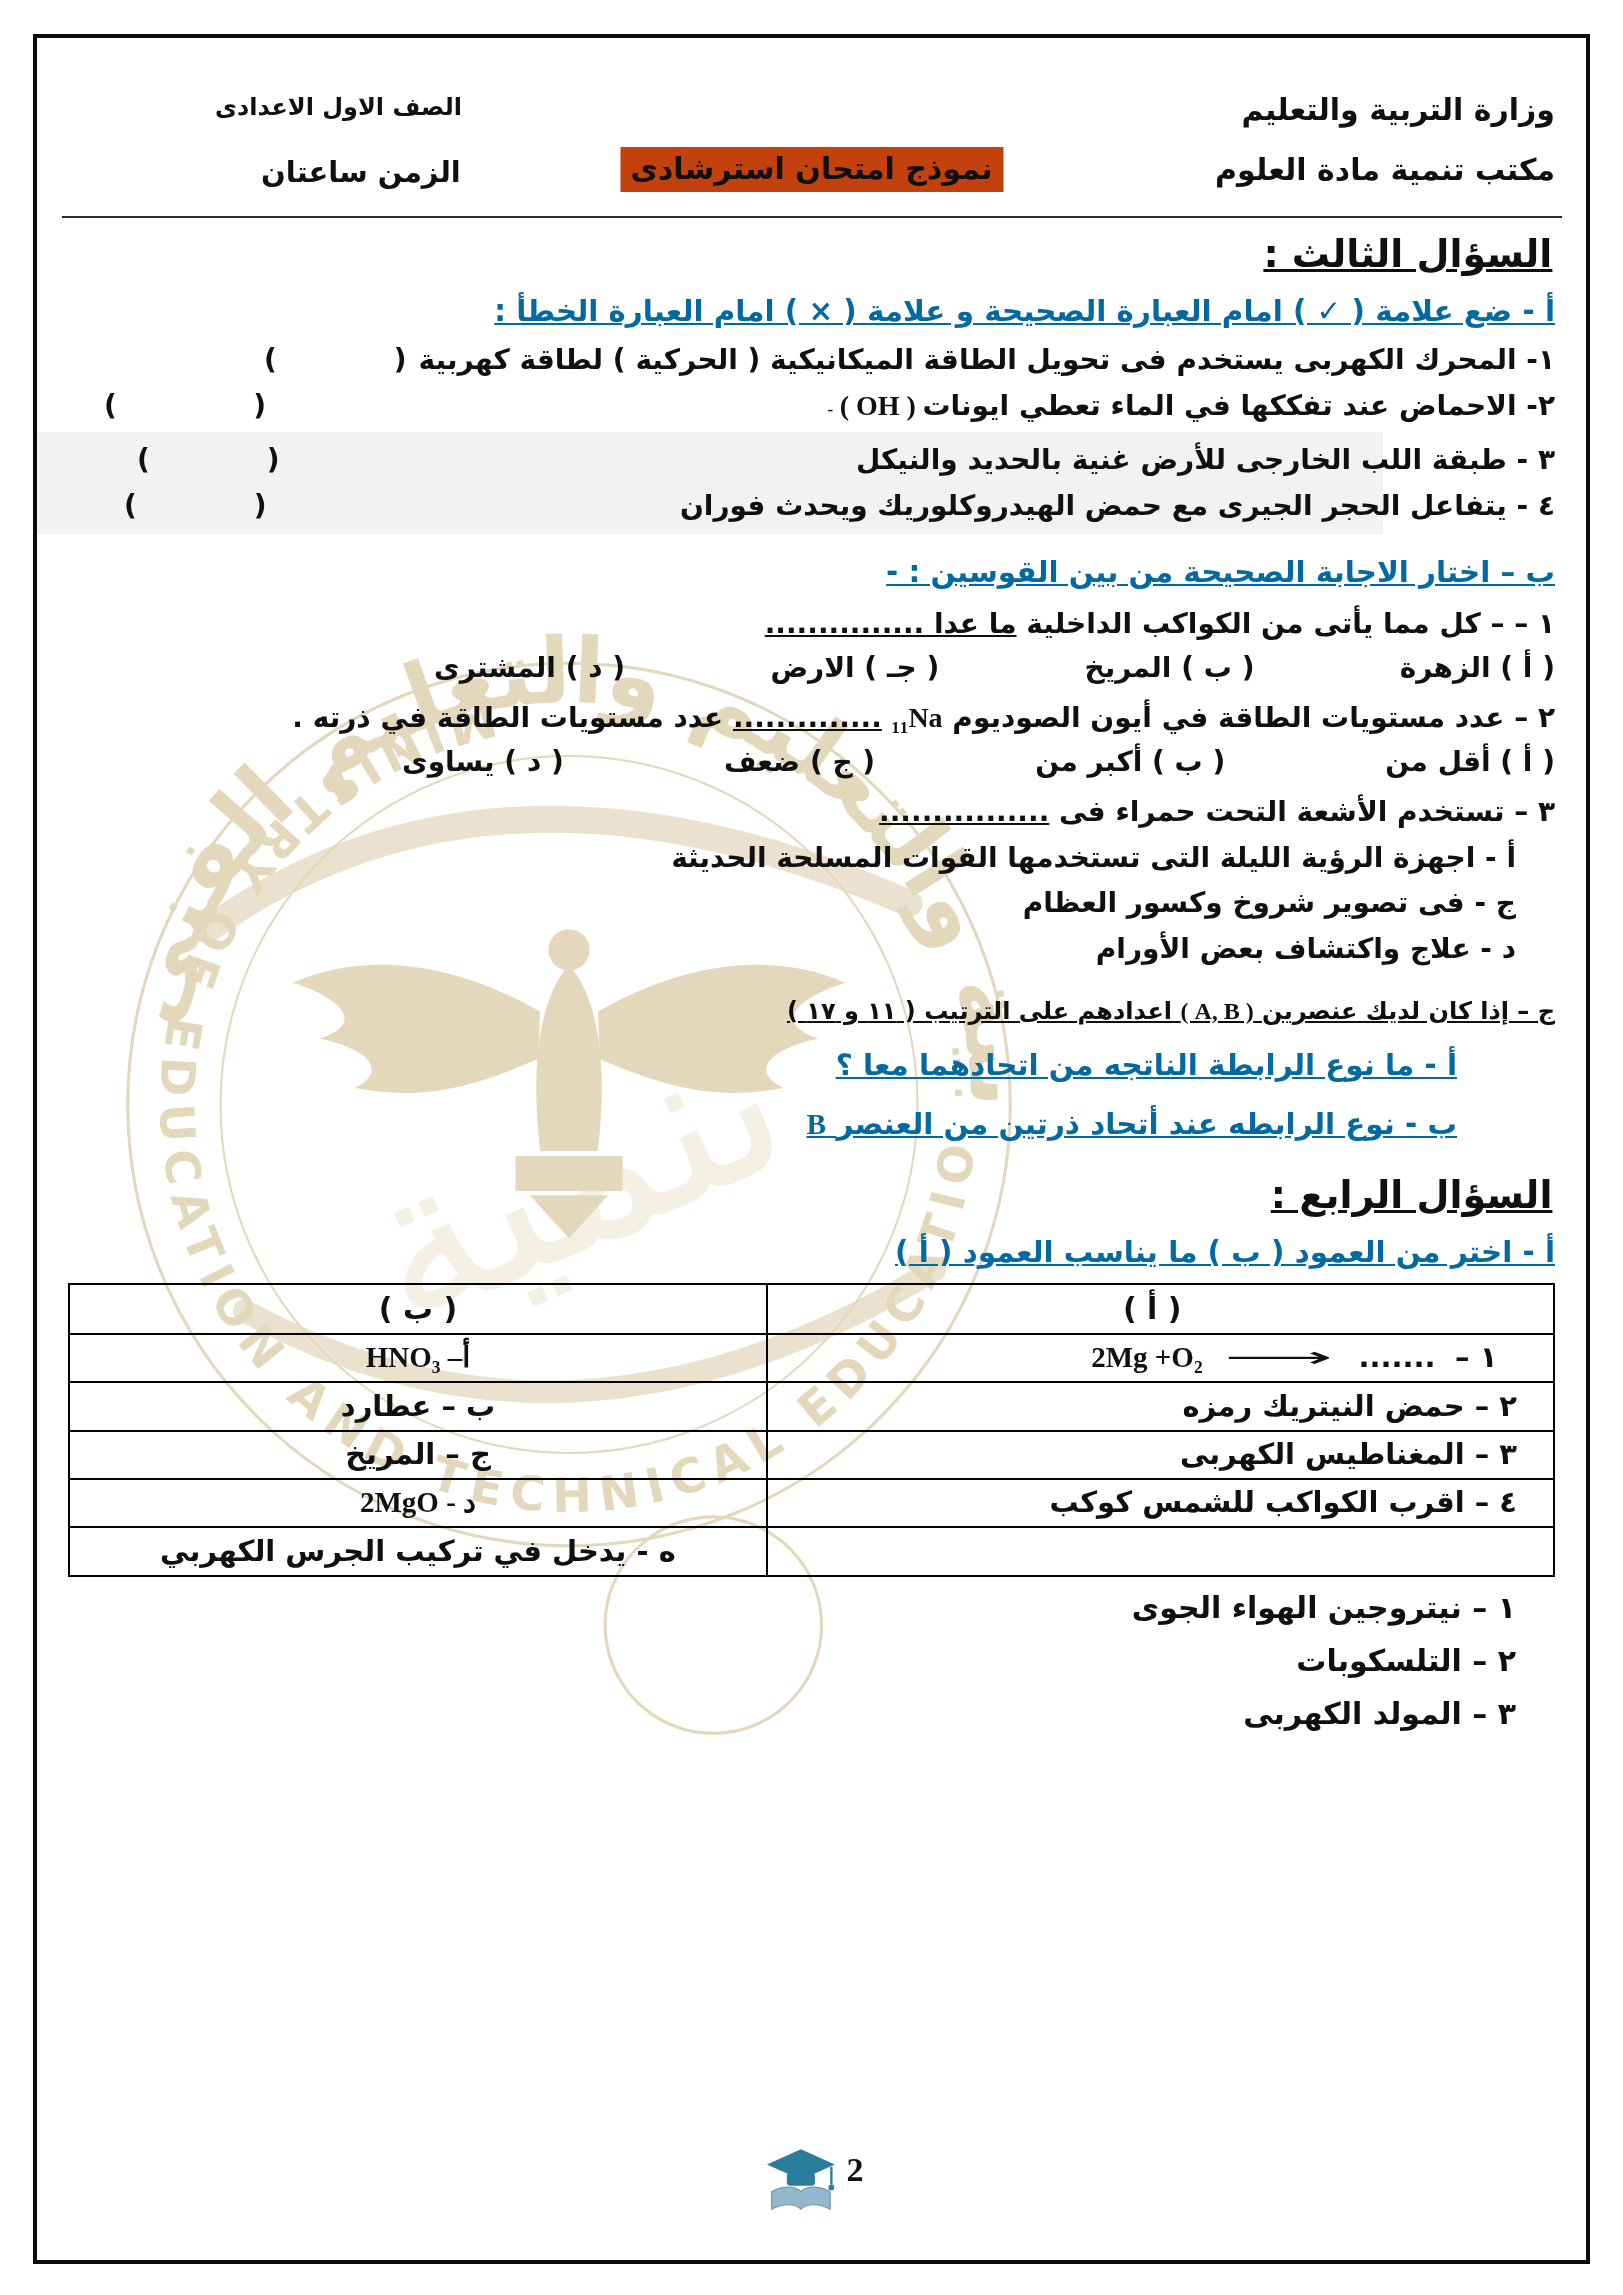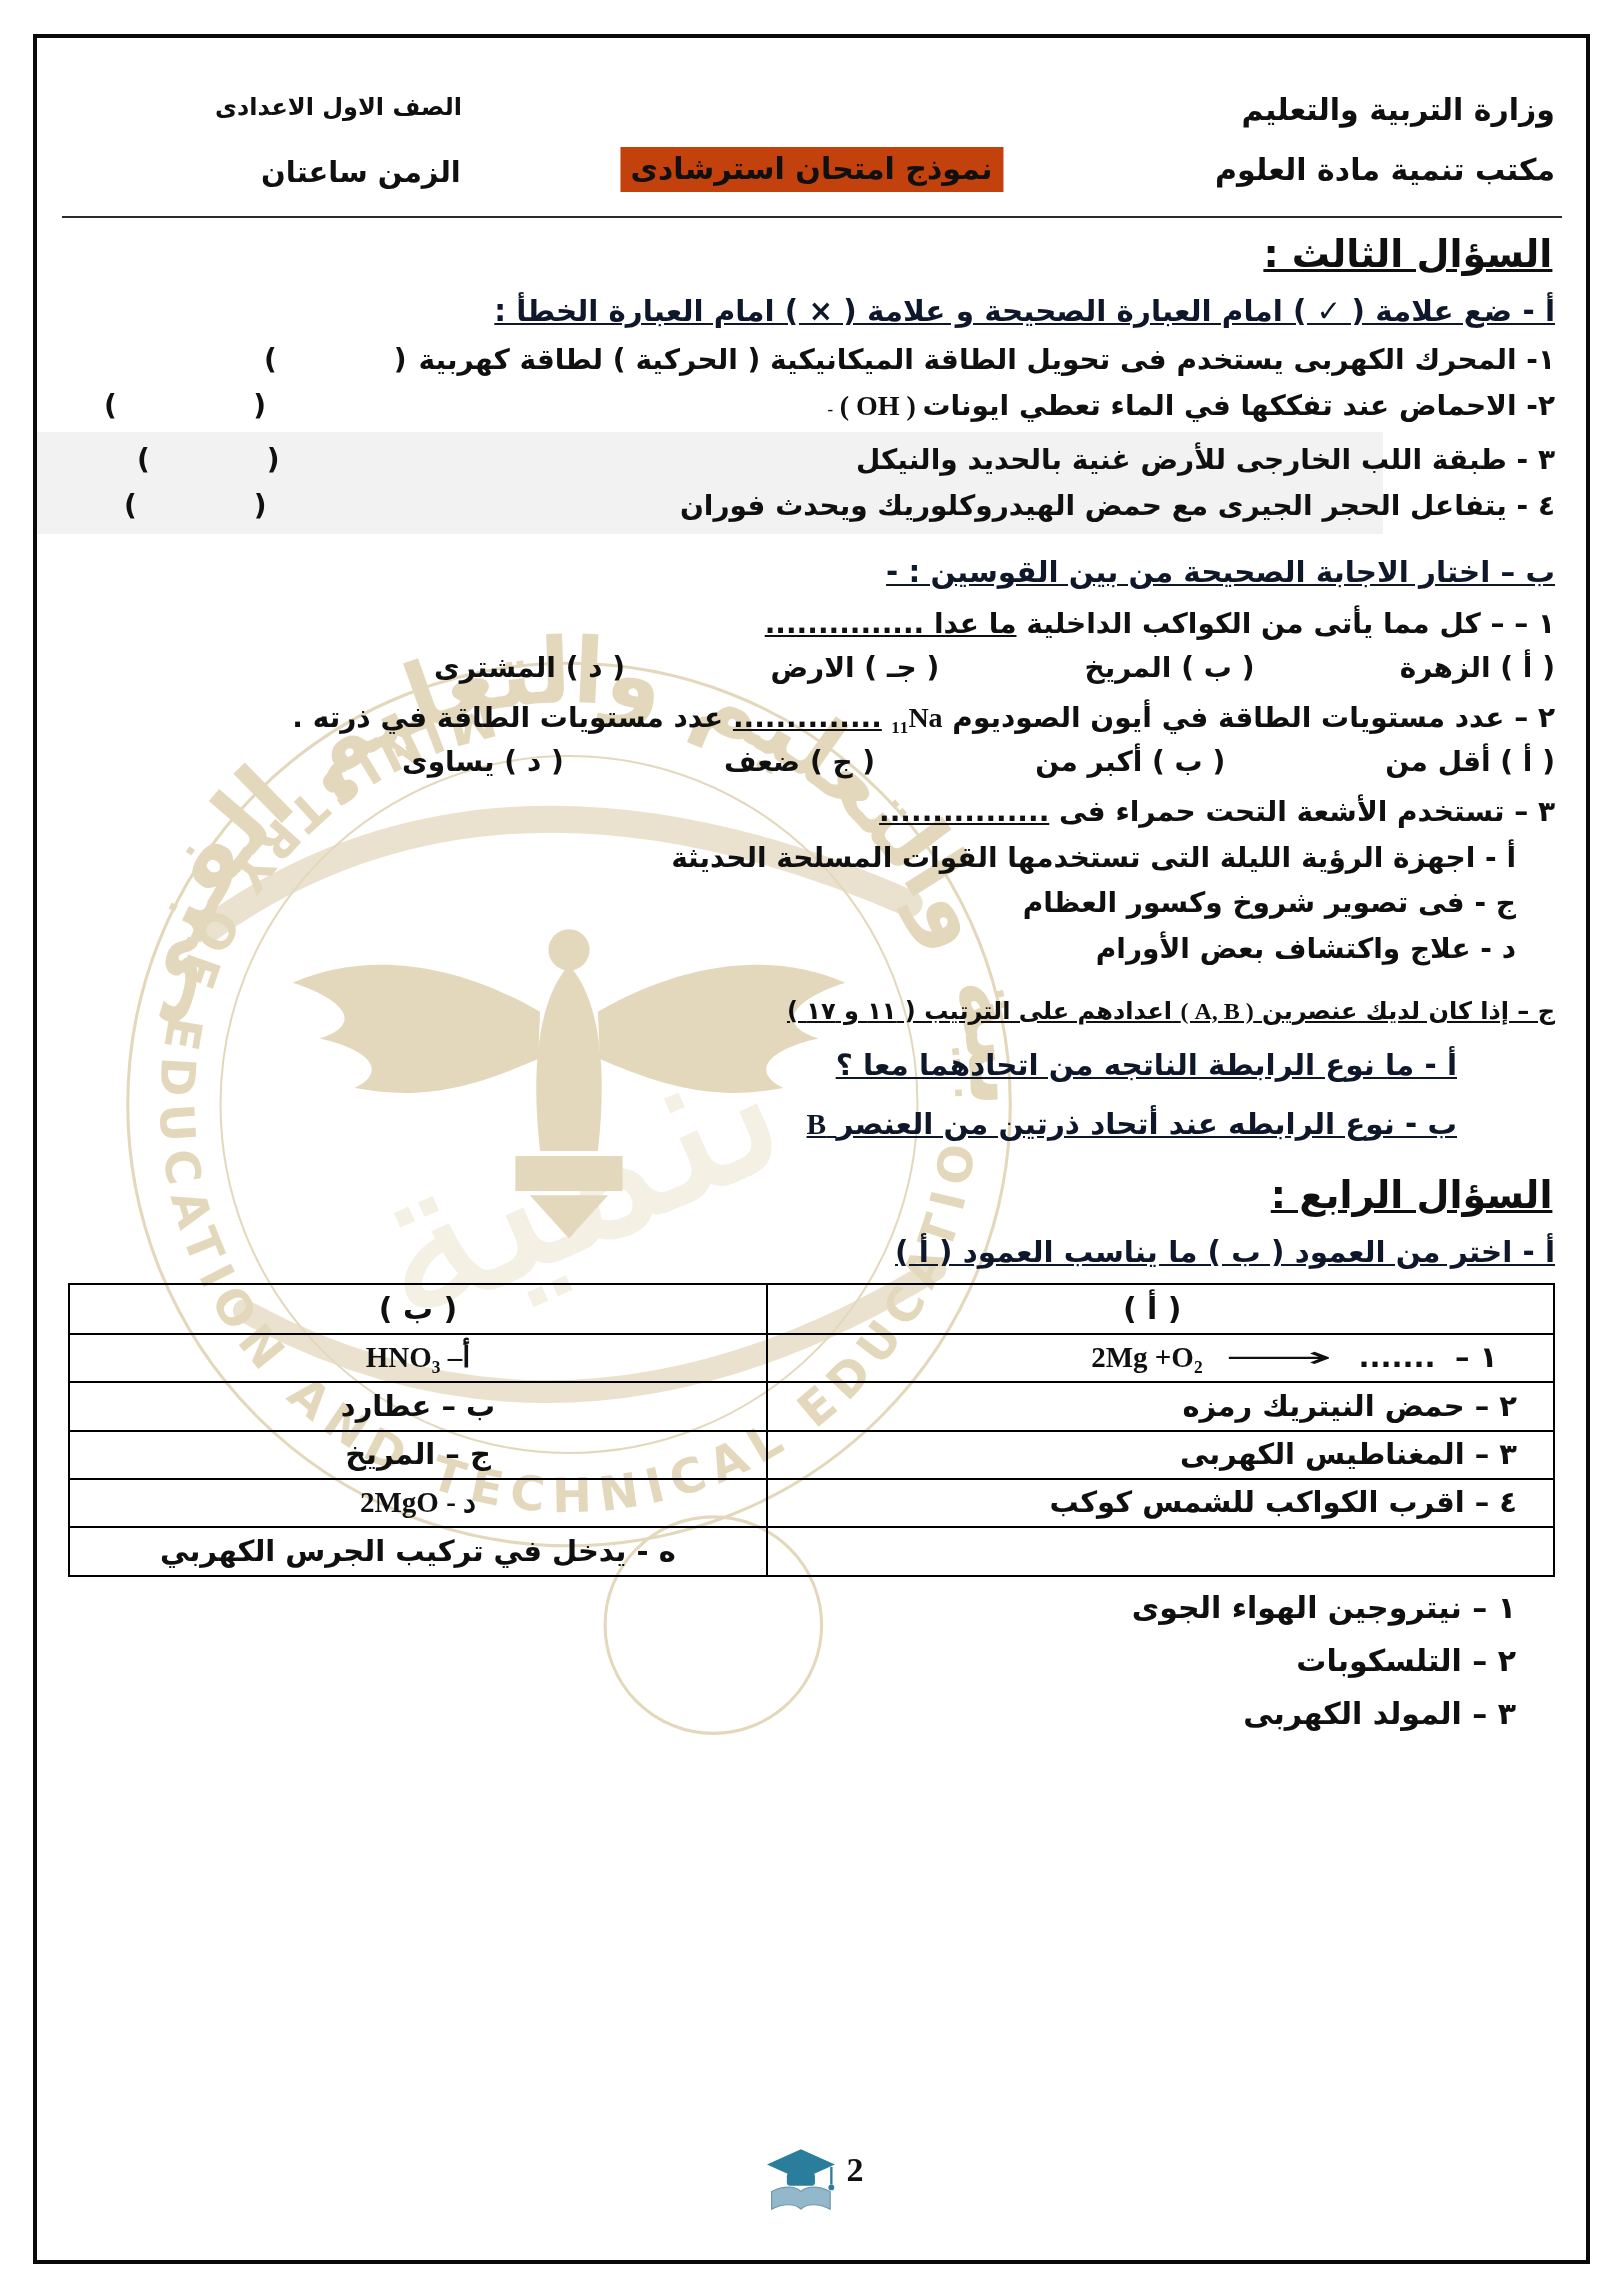--- a/index.html
+++ b/index.html
@@ -18,21 +18,21 @@
   .header { position:relative; height:165px; }
   .h-ministry { position:absolute; top:38px; right:0; font-size:30px; white-space:nowrap; }
   .h-office   { position:absolute; top:98px; right:0; font-size:30px; white-space:nowrap; }
   .h-grade    { position:absolute; top:39px; left:147px; font-size:24px; white-space:nowrap; }
   .h-time     { position:absolute; top:101px; left:193px; font-size:29px; white-space:nowrap; }
   .h-exam     { position:absolute; top:96px; left:50%; transform:translateX(-50%);
                 background:#c2410c; font-size:30px; padding:1.3px 10.5px; white-space:nowrap; }
   .rule { border-top:2px solid #2a2a2a; margin:0 -6.5px; }
 
   .q-title { font-size:38px; font-weight:900; text-decoration:underline; margin:10.5px 2.6px 3.9px; letter-spacing:0.7px; }
-  .red { color:#0f172a; }
+  .red { color:#0369a1; }
   .u { text-decoration:underline;text-align:right; }
   .sec-head { font-size:29.4px; margin:9.2px 0 5.2px; text-decoration:underline; white-space:nowrap; }
 
   .tf-row { display:flex; justify-content:space-between; align-items:baseline; margin:6.5px 0; }
   .tf-main { display:flex; align-items:baseline; gap:6.5px; white-space:nowrap; }
   .tf-1 { padding-left:196px; }
   .tf-2 { padding-left:36px; }
   .tf-3 { padding-left:69px; }
   .tf-4 { padding-left:56px; }
   .ans { white-space:pre; }

